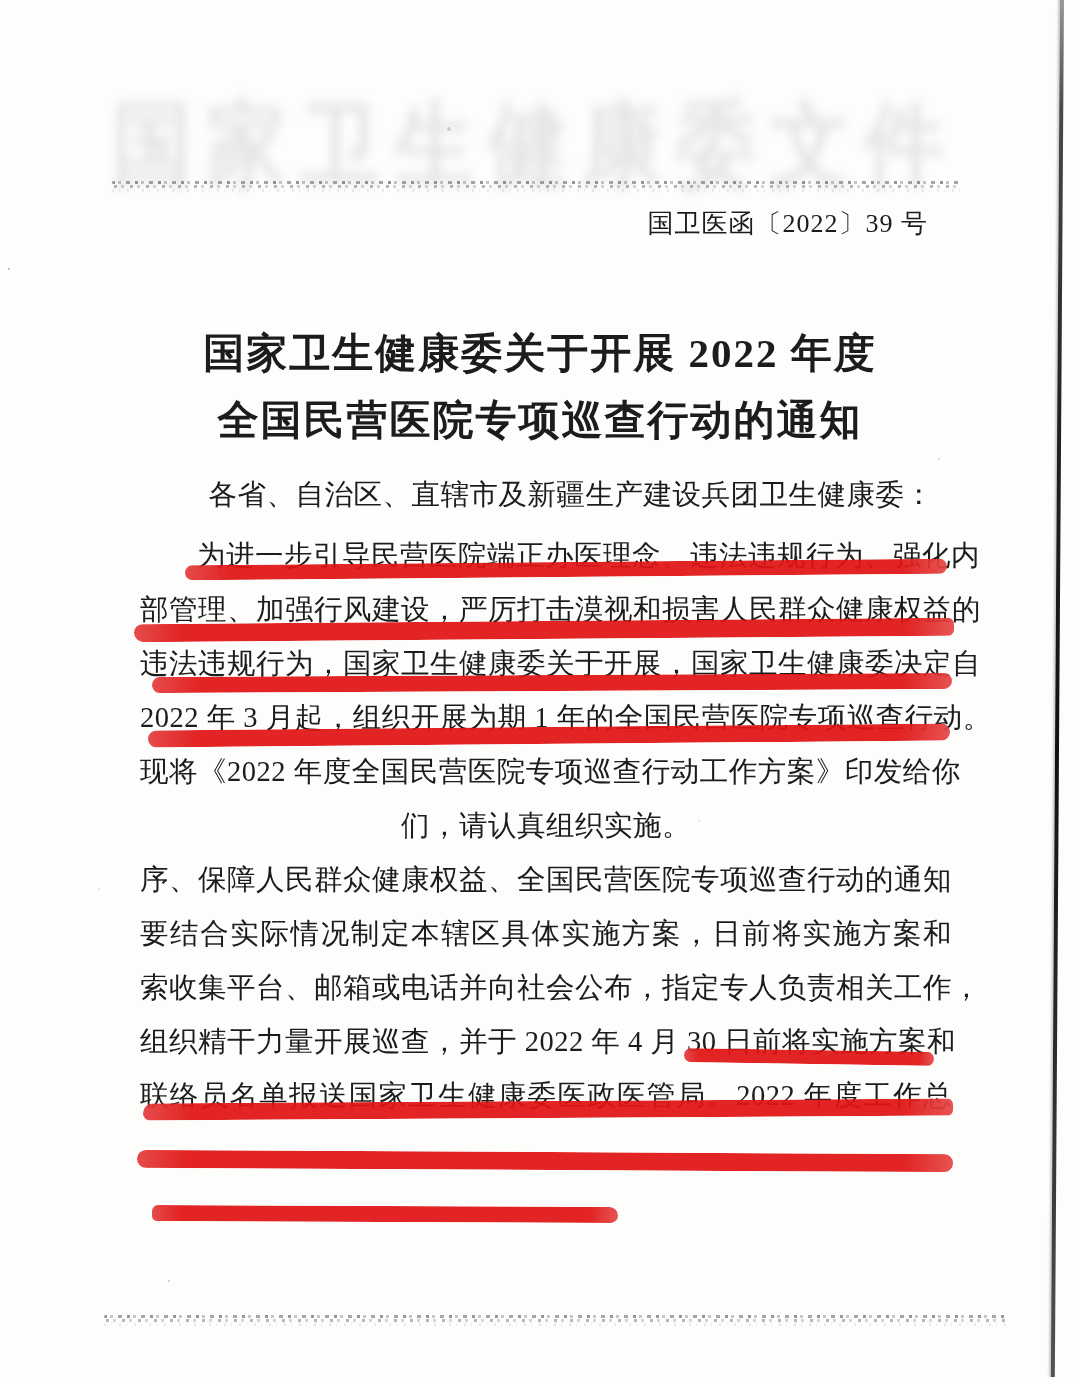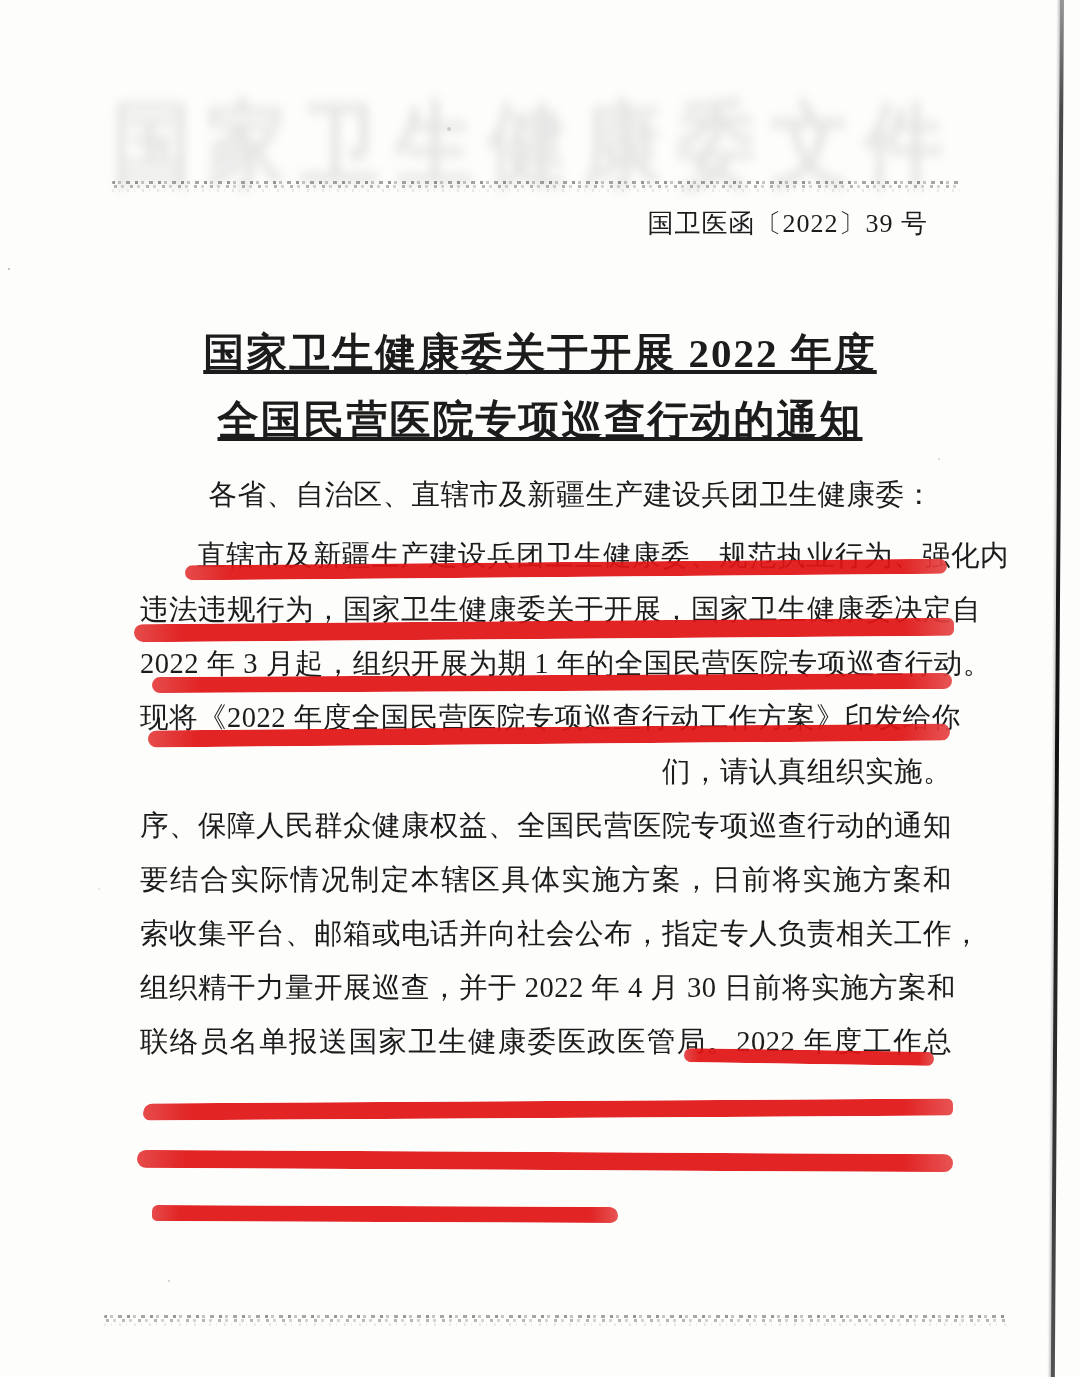--- a/index.html
+++ b/index.html
@@ -35,35 +35,35 @@
   
   .doc-number{
     position:absolute;top:206px;right:152px;
     font-size:26px;letter-spacing:1px;white-space:nowrap;
   }
   
   .title{
     position:absolute;top:326px;left:0;width:100%;text-align:center;
     font-weight:bold;font-size:41px;letter-spacing:2px;
   }
-  .title .t-line{height:67px;line-height:54px;white-space:nowrap;text-decoration:underline;}
+  .title .t-line{height:67px;line-height:54px;white-space:nowrap;}
   
   .salutation{
     position:absolute;left:141px;top:476px;width:860px;
     font-size:28.5px;white-space:nowrap;letter-spacing:.5px;text-align:center;
   }
   
   .body-text{position:absolute;left:140px;top:538px;width:812px;}
   .line{
     height:54px;font-size:28.5px;line-height:36px;letter-spacing:.5px;
     text-align:justify;text-align-last:justify;text-justify:inter-character;
     white-space:nowrap;
   }
   .line.indent{padding-left:57px;}
-  .line.no-justify{text-align:right;text-align-last:auto;}
+  .line.no-justify{text-align:center;text-align-last:auto;}
   
   .mark{
     position:absolute;background:var(--red,#e01414);border-radius:9px;
     opacity:.93;
     background-image:linear-gradient(90deg,rgba(255,255,255,.18),rgba(255,255,255,0) 6%,
       rgba(255,255,255,0) 94%,rgba(255,255,255,.22));
   }
   .m1{left:185px;top:562px;width:762px;height:15px;transform:rotate(-.5deg);}
   .m2{left:134px;top:621px;width:820px;height:18px;transform:rotate(-.45deg);border-radius:12px 9px 9px 14px;}
   .m3{left:152px;top:675px;width:800px;height:16px;transform:rotate(-.3deg);}
@@ -105,21 +105,22 @@
 <div class="doc-number">国卫医函〔2022〕39 号</div>
 
 <div class="title">
   <div class="t-line">国家卫生健康委关于开展 2022 年度</div>
   <div class="t-line">全国民营医院专项巡查行动的通知</div>
 </div>
 
 <div class="salutation">各省、自治区、直辖市及新疆生产建设兵团卫生健康委：</div>
 
 <div class="body-text">
-  <div class="line indent">直辖市及新疆生产建设兵团卫生健康委、规范执业行为、强化内</div>
+  <div class="line indent">为进一步引导民营医院端正办医理念、违法违规行为、强化内</div>
+  <div class="line">部管理、加强行风建设，严厉打击漠视和损害人民群众健康权益的</div>
   <div class="line">违法违规行为，国家卫生健康委关于开展，国家卫生健康委决定自</div>
   <div class="line">2022 年 3 月起，组织开展为期 1 年的全国民营医院专项巡查行动。</div>
   <div class="line">现将《2022 年度全国民营医院专项巡查行动工作方案》印发给你</div>
   <div class="line no-justify">们，请认真组织实施。</div>
   <div class="line">序、保障人民群众健康权益、全国民营医院专项巡查行动的通知</div>
   <div class="line">要结合实际情况制定本辖区具体实施方案，日前将实施方案和</div>
   <div class="line">索收集平台、邮箱或电话并向社会公布，指定专人负责相关工作，</div>
   <div class="line">组织精干力量开展巡查，并于 2022 年 4 月 30 日前将实施方案和</div>
   <div class="line">联络员名单报送国家卫生健康委医政医管局。2022 年度工作总</div>
 </div>

